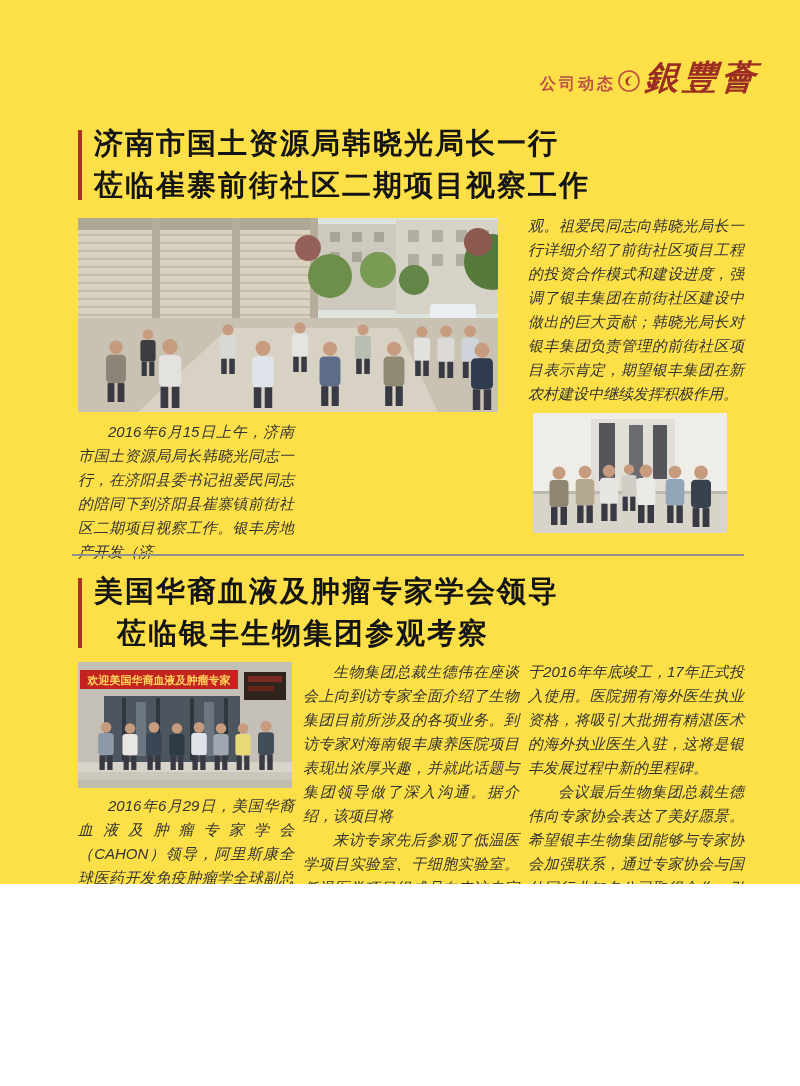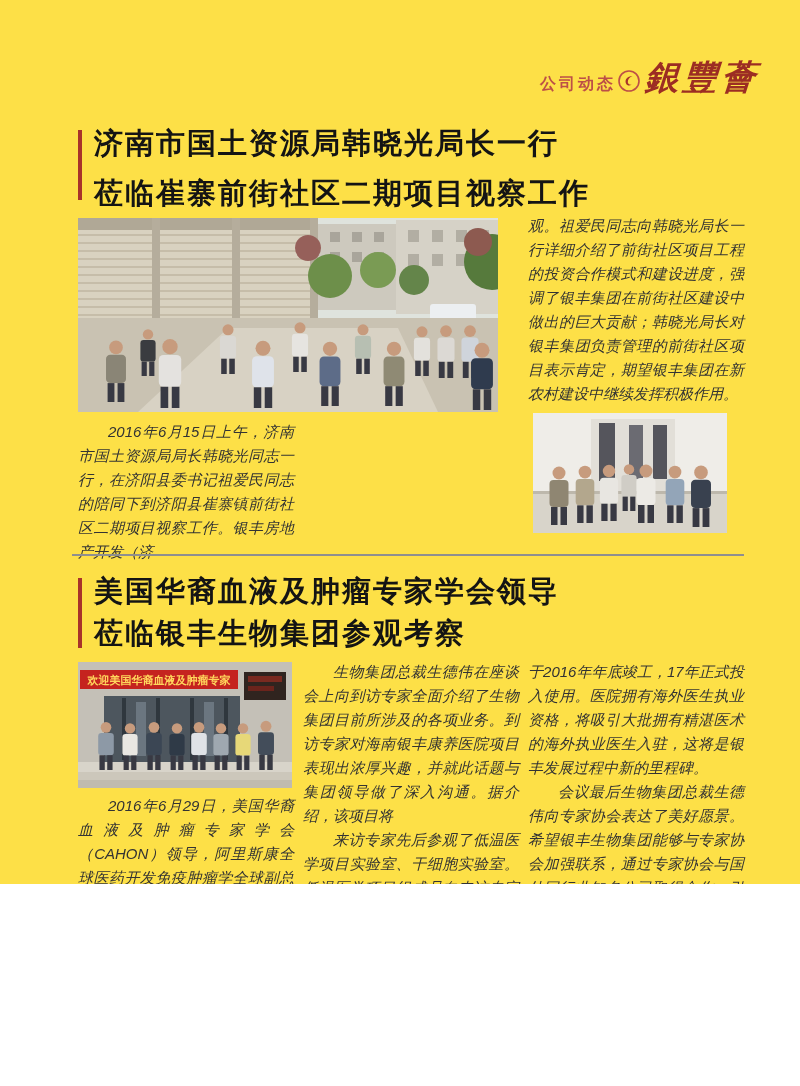--- a/index.html
+++ b/index.html
@@ -11,22 +11,22 @@
   .brand-swirl{position:absolute;left:617px;top:69px;width:24px;height:24px;}
   .brand-name{position:absolute;left:645px;top:54px;width:115px;font-size:34px;line-height:48px;
         font-family:"Liberation Serif","DejaVu Serif",serif;font-style:italic;font-weight:bold;
         color:#9c2d23;letter-spacing:4px;white-space:nowrap;transform:skewX(-4deg);}
   
   .accent-bar{position:absolute;width:4px;height:70px;background:#a8332a;}
   .bar-a1{left:78px;top:130px;}
   .bar-a2{left:78px;top:578px;}
   .title{position:absolute;left:94px;margin:0;font-size:29px;line-height:34px;font-weight:900;
         color:#141414;letter-spacing:2px;white-space:nowrap;}
-  .t1a{top:126px;} .t1b{top:176px;}
-  .t2a{top:574px;text-align:center;} .t2b{top:616px;}
+  .t1a{top:126px;} .t1b{top:168px;}
+  .t2a{top:574px;text-align:center;} .t2b{top:616px;margin-left:23px;}
   
   .col{position:absolute;width:216px;font-size:15px;line-height:24px;text-align:justify;
         color:#333;}
   .col p{margin:0;font-style:italic;}
   .col p.indent{text-indent:2em;}
   .a1c1{left:78px;top:420px;}
   .a1c2{left:303px;top:420px;}
   .a1c3{left:528px;top:214px;}
   .a2c1{left:78px;top:794px;}
   .a2c2{left:303px;top:660px;}

